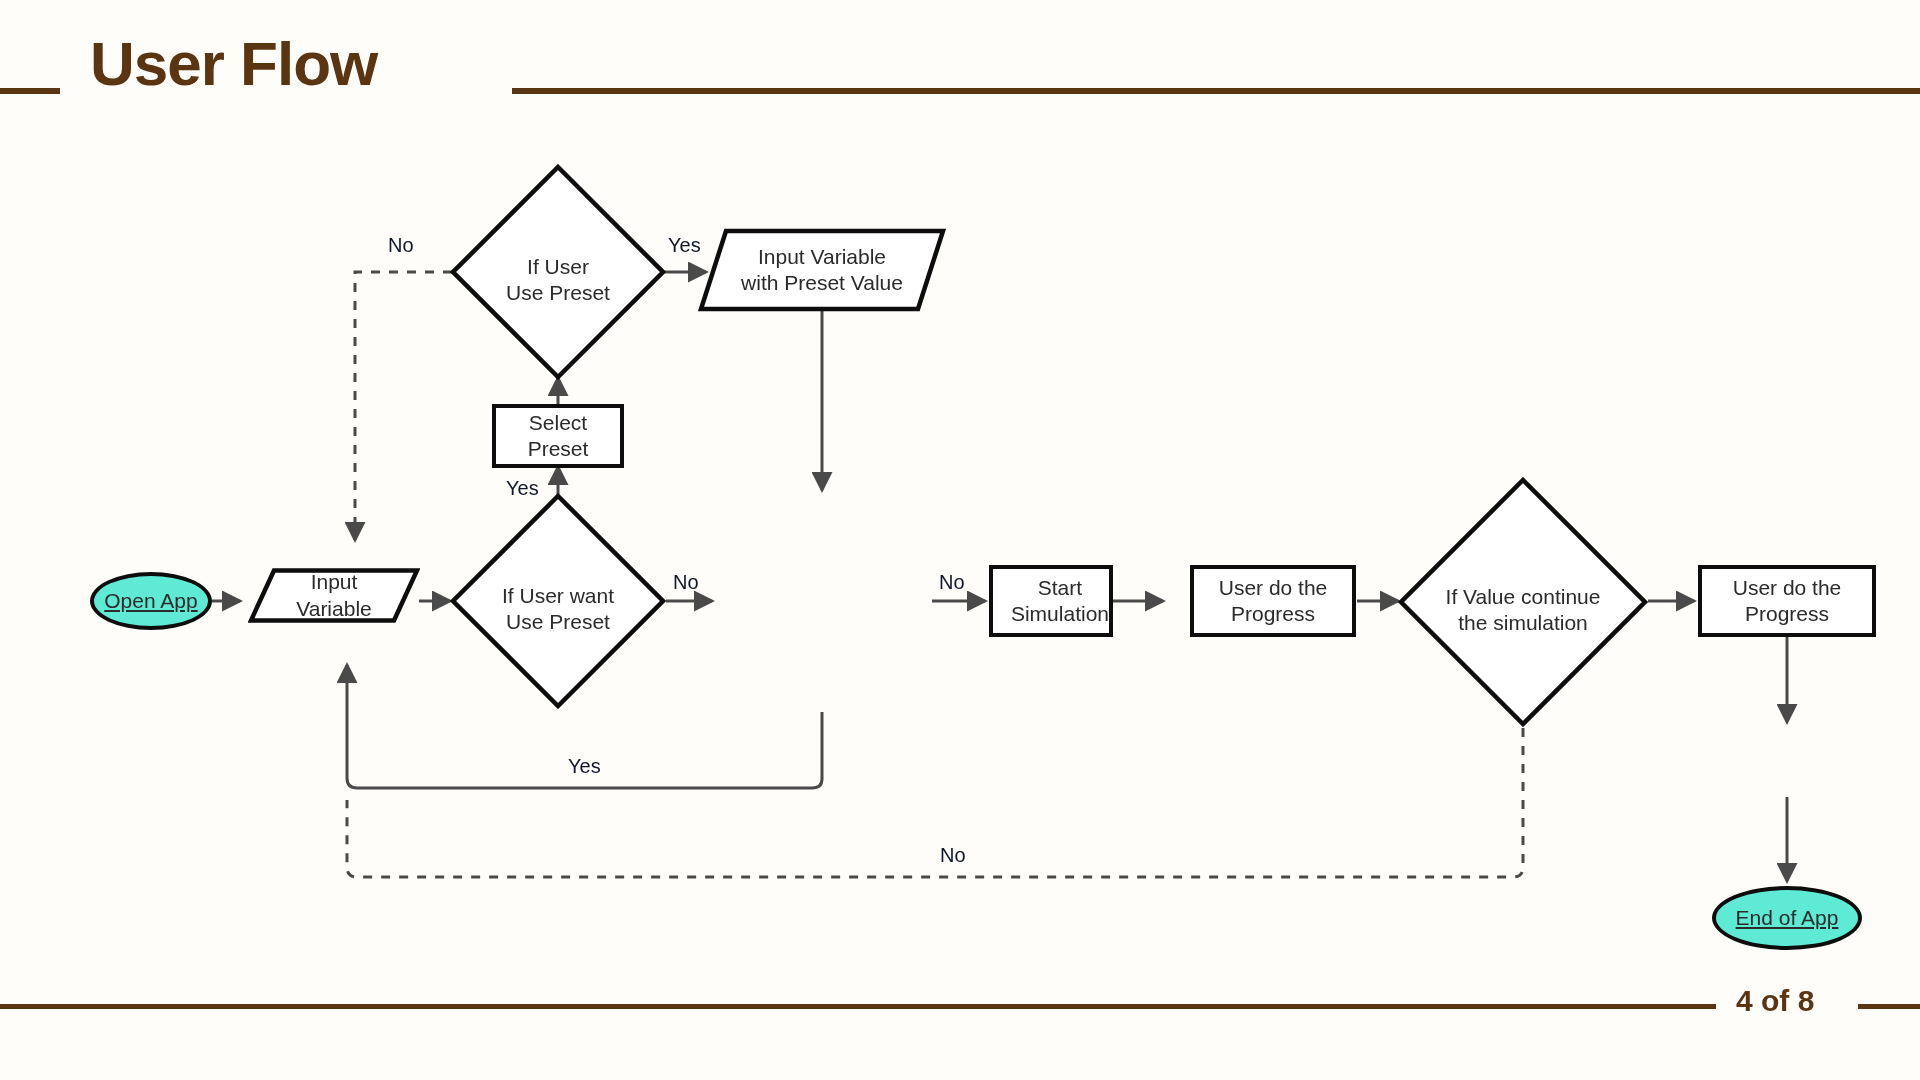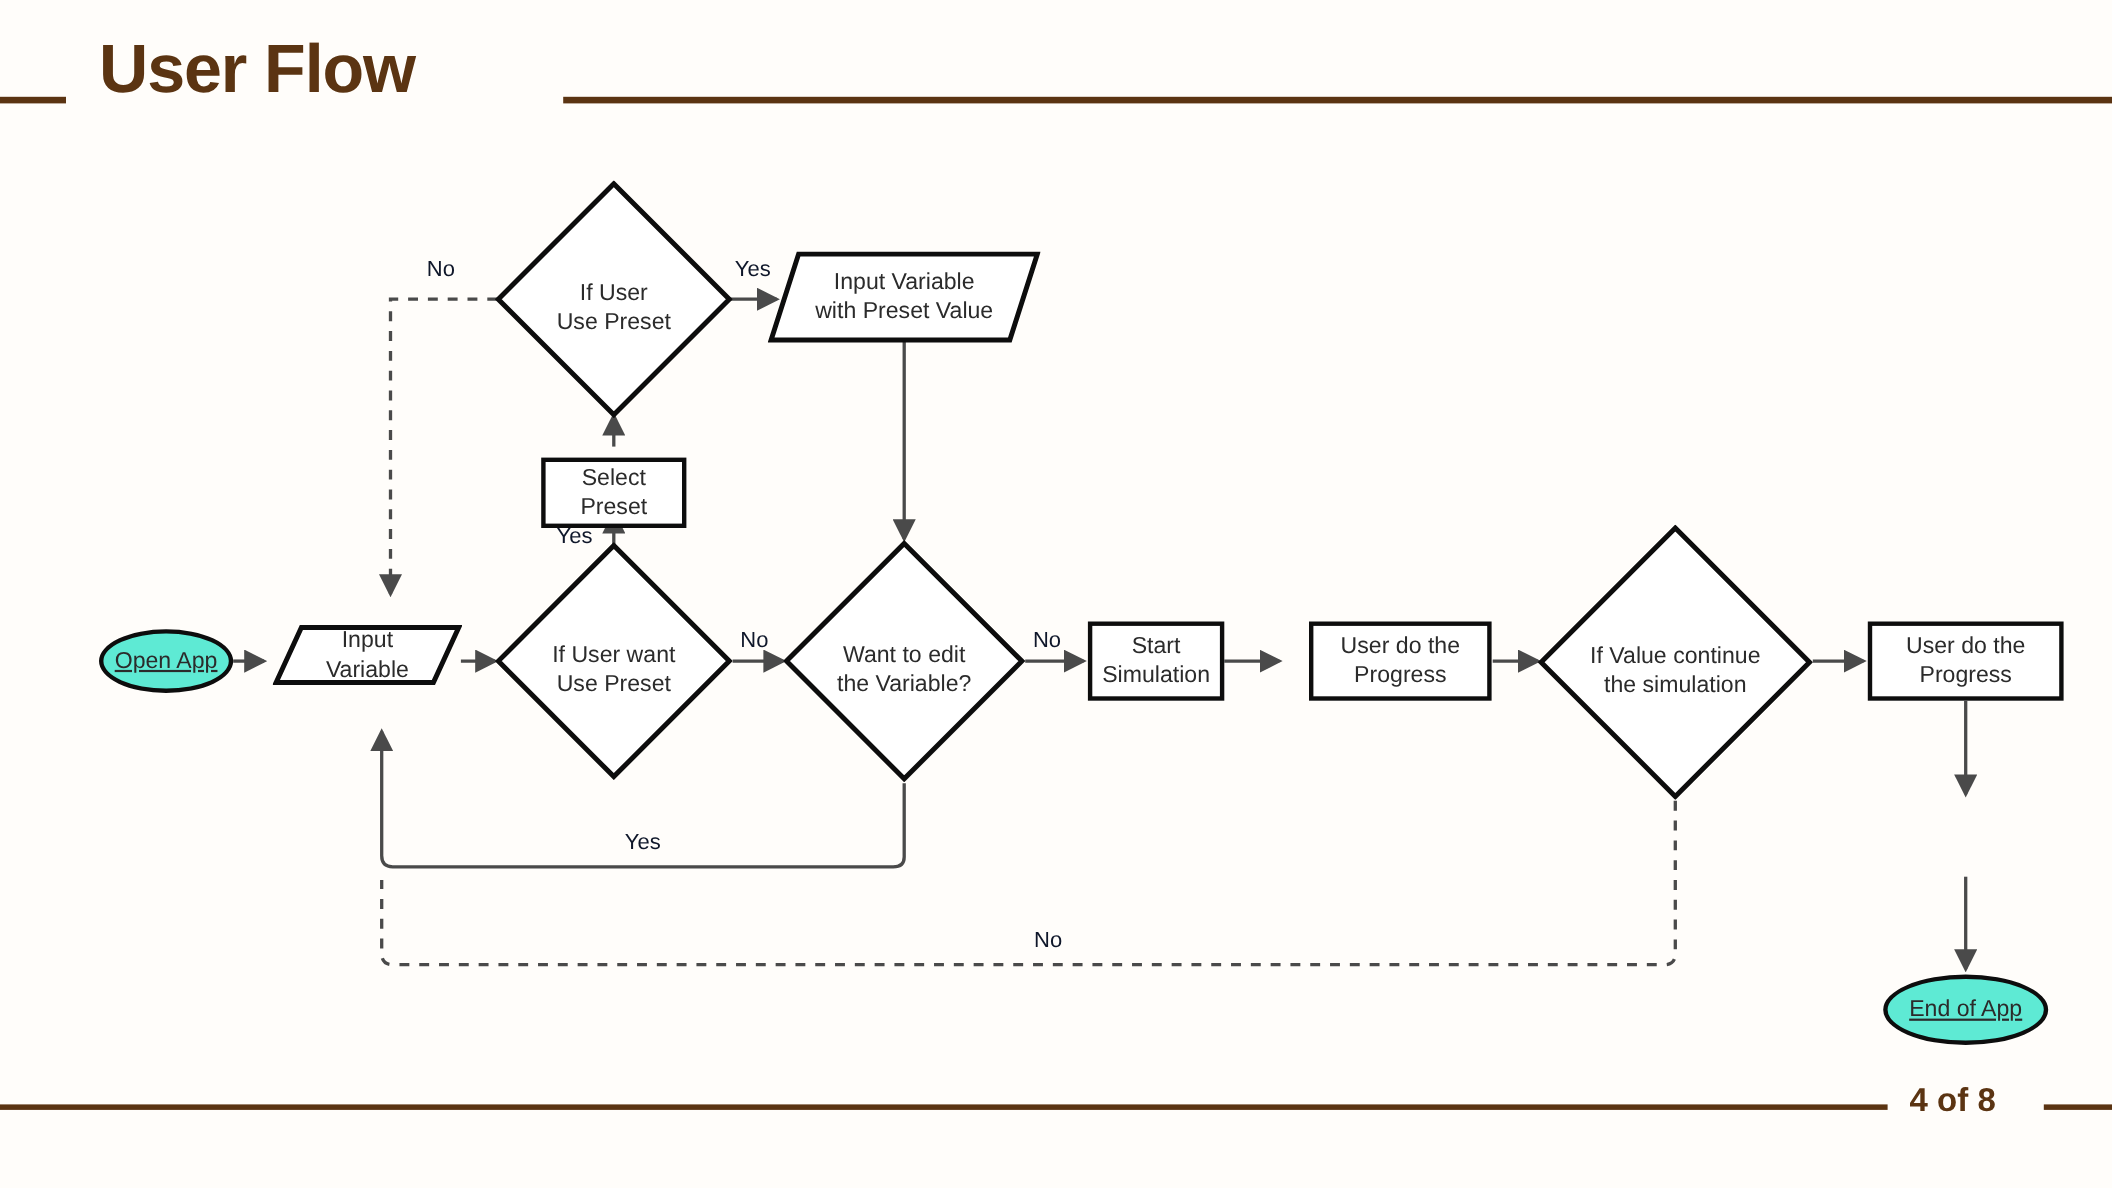--- a/index.html
+++ b/index.html
@@ -218,21 +218,21 @@
   <div class="node decision" style="left:450px; top:493px; width:216px; height:216px;">
     <svg class="dia-shape" viewBox="0 0 216 216" preserveAspectRatio="none">
       <polygon points="108,3 213,108 108,213 3,108" fill="#ffffff" stroke="#0d0d0d" stroke-width="4.5" vector-effect="non-scaling-stroke"></polygon>
     </svg>
     <span class="lbl">
       <span>If User want</span><br>
       <span>Use Preset</span>
     </span>
   </div>
 
-  <div class="node process" style="left:492px; top:416px; width:132px; height:64px;">
+  <div class="node process" style="left:492px; top:404px; width:132px; height:64px;">
     <span class="lbl">
       <span>Select</span><br>
       <span>Preset</span>
     </span>
   </div>
 
   <div class="node decision" style="left:450px; top:164px; width:216px; height:216px;">
     <svg class="dia-shape" viewBox="0 0 216 216" preserveAspectRatio="none">
       <polygon points="108,3 213,108 108,213 3,108" fill="#ffffff" stroke="#0d0d0d" stroke-width="4.5" vector-effect="non-scaling-stroke"></polygon>
     </svg>
@@ -245,31 +245,22 @@
   <div class="node io" style="left:698px; top:228px; width:248px; height:84px;">
     <svg class="io-shape" viewBox="0 0 248 84" preserveAspectRatio="none">
       <polygon points="28,3 245,3 220,81 3,81" fill="#ffffff" stroke="#0d0d0d" stroke-width="4.5" vector-effect="non-scaling-stroke"></polygon>
     </svg>
     <span class="lbl">
       <span>Input Variable</span><br>
       <span>with Preset Value</span>
     </span>
   </div>
 
-  <div class="node decision" style="left:712px; top:491px; width:220px; height:220px;">
-    <svg class="dia-shape" viewBox="0 0 220 220" preserveAspectRatio="none">
-      <polygon points="110,3 217,110 110,217 3,110" fill="#ffffff" stroke="#0d0d0d" stroke-width="4.5" vector-effect="non-scaling-stroke"></polygon>
-    </svg>
-    <span class="lbl">
-      <span>Want to edit</span><br>
-      <span>the Variable?</span>
-    </span>
-  </div>
-
-  <div class="node process" style="left:989px; top:565px; width:124px; height:72px;">
+
+  <div class="node process" style="left:989px; top:565px; width:124px; height:72px;justify-content:flex-end;">
     <span class="lbl">
       <span>Start</span><br>
       <span>Simulation</span>
     </span>
   </div>
 
   <div class="node process" style="left:1190px; top:565px; width:166px; height:72px;">
     <span class="lbl">
       <span>User do the</span><br>
       <span>Progress</span>

